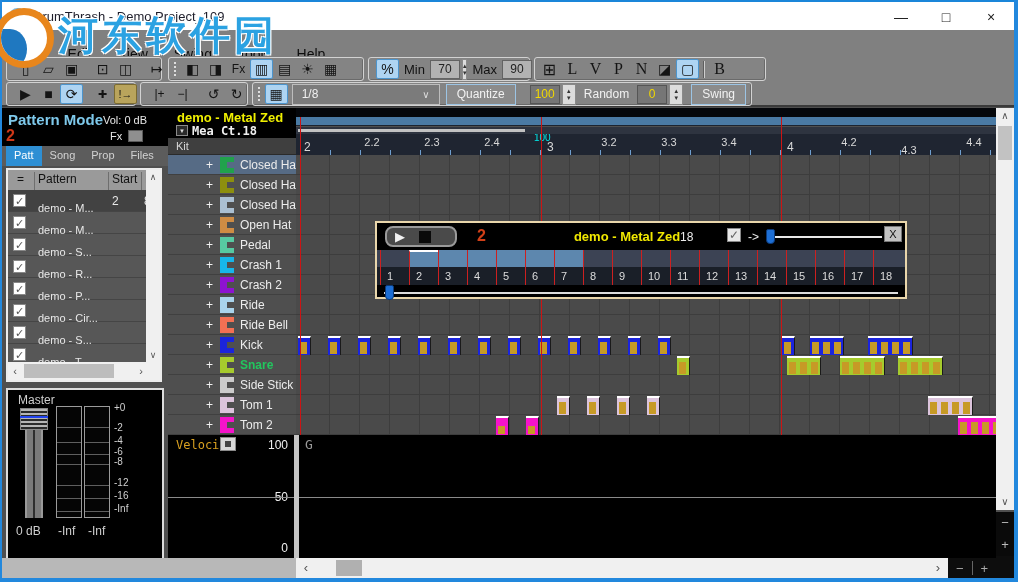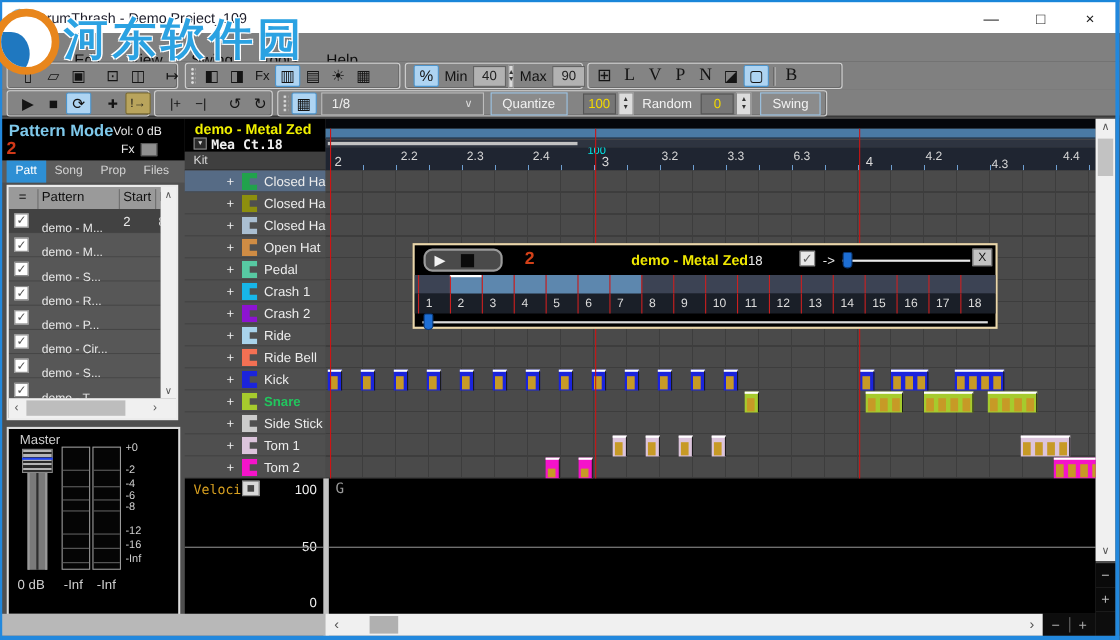--- a/index.html
+++ b/index.html
@@ -232,21 +232,21 @@
       <span class="tbtn" style="font-size:12px;">Fx</span>
       <span class="tbtn hl">▥</span>
       <span class="tbtn">▤</span>
       <span class="tbtn">☀</span>
       <span class="tbtn">▦</span>
     </div>
     <div class="tgroup" style="left:368px; width:162px;">
       <span class="grip"></span>
       <span class="tbtn hl">%</span>
       <span class="tlabel">Min</span>
-      <span class="vbox">40</span>
+      <span class="vbox">70</span>
       <span class="spin">
           <span>▴</span>
           <span>▾</span>
         </span>
       <span class="tlabel">Max</span>
       <span class="vbox">90</span>
       <span class="spin">
           <span>▴</span>
           <span>▾</span>
         </span>
@@ -517,21 +517,21 @@
   </div>
   <div id="ruler">
     <span id="ruler-cursor" class="rlabel">100</span>
   <div class="rlabel major" style="left: 8px;">2</div>
       <div class="rlabel" style="left: 76px;">2.2</div>
       <div class="rlabel" style="left: 136px;">2.3</div>
       <div class="rlabel" style="left: 196px;">2.4</div>
       <div class="rlabel major" style="left: 251px;">3</div>
       <div class="rlabel" style="left: 313px;">3.2</div>
       <div class="rlabel" style="left: 373px;">3.3</div>
-      <div class="rlabel" style="left: 433px;">6.3</div>
+      <div class="rlabel" style="left: 433px;">3.4</div>
       <div class="rlabel major" style="left: 491px;">4</div>
       <div class="rlabel" style="left: 553px;">4.2</div>
       <div class="rlabel" style="left: 613px; margin-top: 8px;">4.3</div>
       <div class="rlabel" style="left: 678px;">4.4</div>
     </div>
   <div id="rticks"></div>
   <div id="grid">
     <div id="notes-layer">
         <div class="note" style="left: 2px; top: 181px; width: 13px; background: rgb(27, 36, 220);">
           <div class="vbar" style="left: 2px;"></div>

